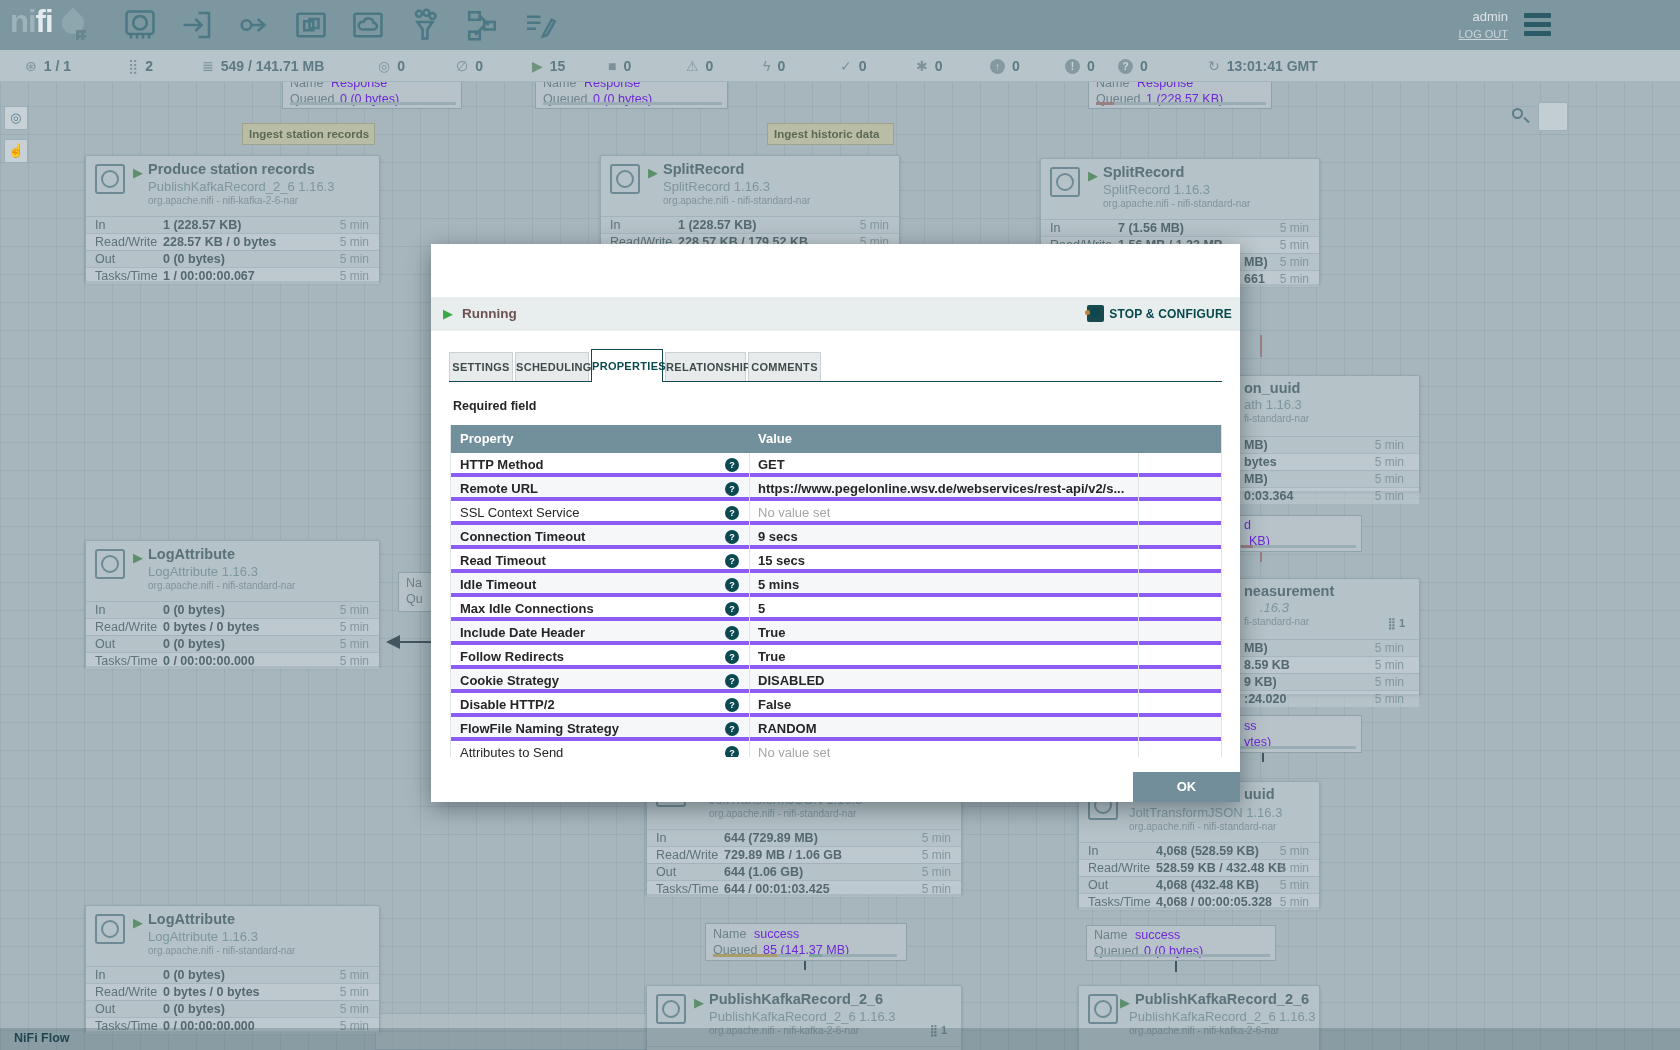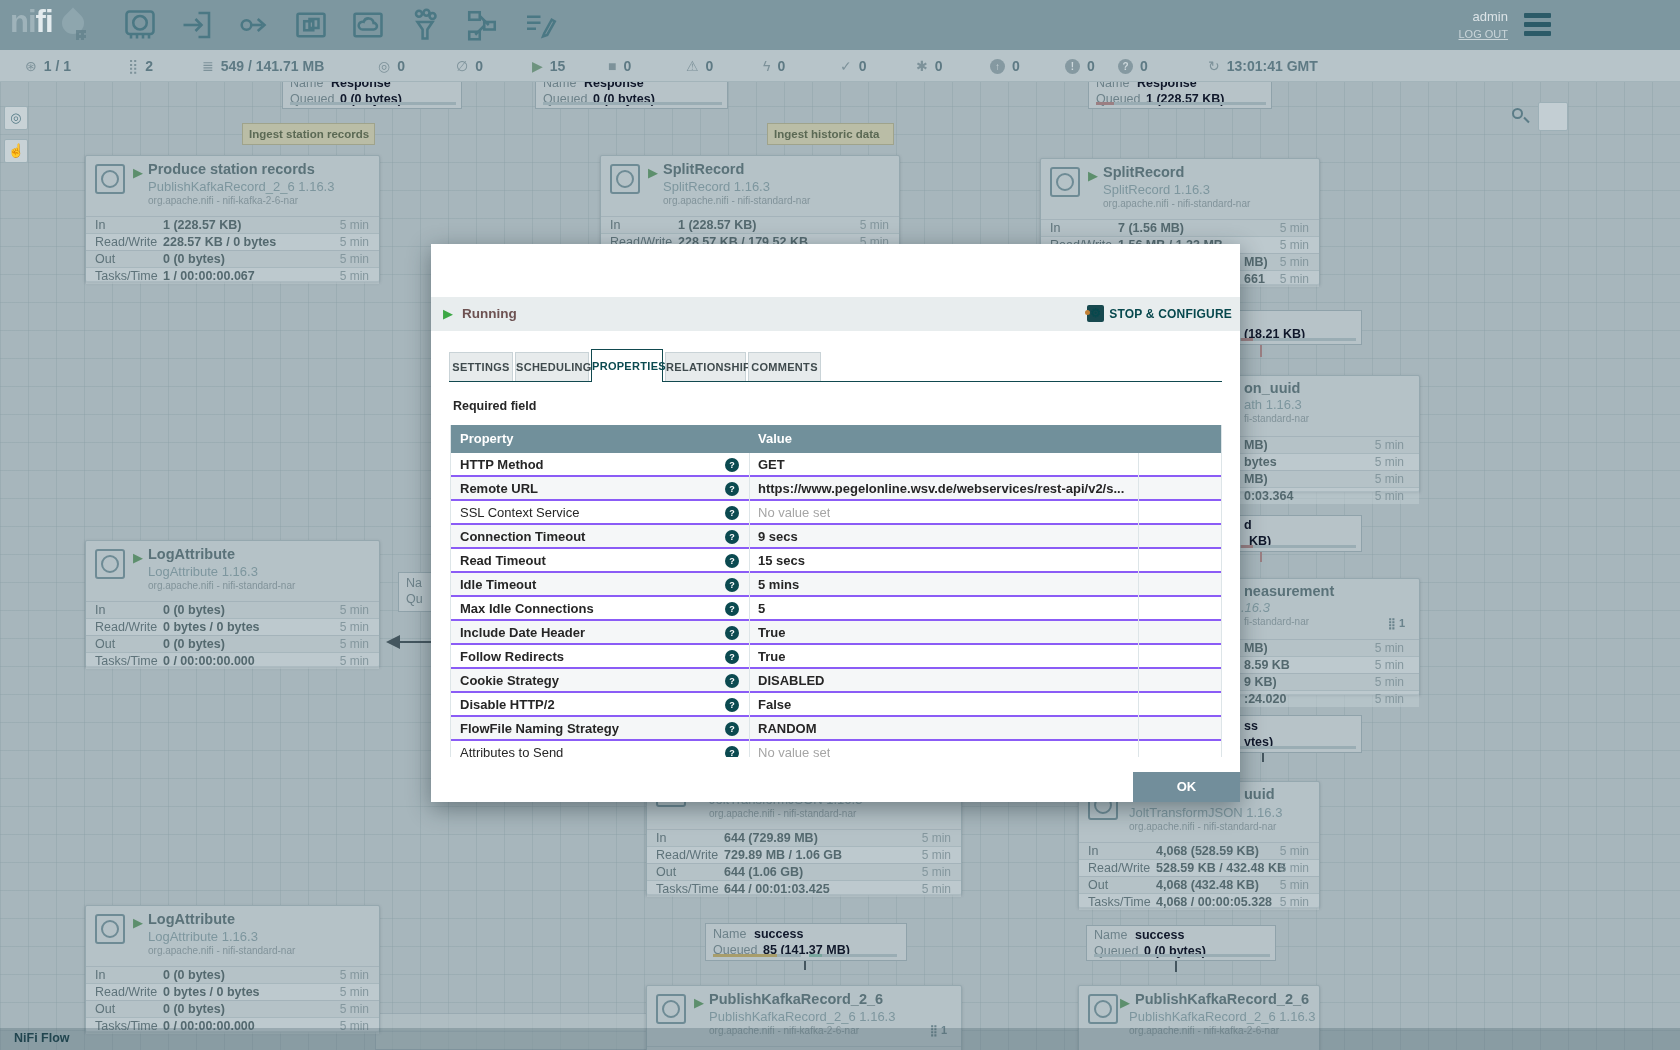--- a/index.html
+++ b/index.html
@@ -59,21 +59,21 @@
   .pv { position:absolute; left:77px; font-weight:bold; color:#54696f; white-space:nowrap; }
   .pm { position:absolute; right:10px; color:#84979e; font-size:12px; }
   .far .pm { right:15px; }
   .tight .ptitle { left:56px; } .tight .prun { left:41px; } .tight .psub, .tight .pnar { left:50px; }
   .fragspan { position:absolute; white-space:nowrap; }
 
   
   .clabel { position:absolute; background:#b7c3c8; border:1px solid #8fa2aa; z-index:2; font-size:12.5px; }
   .crow { position:absolute; left:0; right:0; height:16px; line-height:16px; white-space:nowrap; }
   .ck { position:absolute; left:7px; color:#6d828a; }
-  .cv { font-weight:bold; color:#0f172a; position:absolute; }
+  .cv { font-weight:normal; color:#6d28d9; position:absolute; }
   .cbar { position:absolute; bottom:3px; height:3px; background:#9aadb4; }
   .cfill { position:absolute; top:0; height:3px; }
 
   .ilabel { position:absolute; background:#babda6; border:1px solid #9fa38b; color:#5b6954; font-size:11.5px; font-weight:bold;
             line-height:20px; padding-left:6px; z-index:2; cursor:pointer; }
 
   .bottombar { position:absolute; left:0; top:1028px; width:1680px; height:22px; background:rgba(71,95,105,.30); z-index:4;text-align:center; }
   .crumb { position:absolute; left:14px; top:3px; font-size:12.5px; font-weight:bold; color:#21454f; cursor:pointer; }
 
   
@@ -90,21 +90,21 @@
   .tabswrap { position:absolute; left:18px; right:18px; top:105px; height:33px; }
   .tabline { position:absolute; left:0; right:0; top:32px; height:1px; background:#11494f; z-index:1; }
   .tab { position:absolute; text-align:center; font-size:11px; font-weight:bold; letter-spacing:.3px; cursor:pointer; z-index:1; }
   .tab.inactive { top:3px; height:29px; line-height:29px; background:#e7ebec; border:1px solid #c9d3d7; border-bottom:none; color:#3f4a4d; }
   .tab.active { top:0; height:33px; line-height:32px; background:#fff; border:1px solid #11494f; border-bottom:none; color:#0b4a50; z-index:2; }
   .reqnote { position:absolute; left:22px; top:155px; font-size:12.5px; font-weight:bold; color:#262626; }
   .ptable { position:absolute; left:19px; top:181px; width:772px; height:332px; overflow:hidden; border-left:1px solid #dde5e8; border-right:1px solid #dde5e8; }
   .thead { position:absolute; left:0; top:0; right:0; height:28px; background:#71909b; color:#fff; font-size:13px; font-weight:bold; line-height:28px; }
   .th-prop { position:absolute; left:9px; } .th-val { position:absolute; left:307px; }
   .tbody { position:absolute; left:0; top:28px; right:0; bottom:0; }
-  .tr { position:relative; height:24px; border-bottom:2px solid #8b5cf6; font-size:13px; line-height:23px; background:#fff; }
+  .tr { position:relative; height:24px; border-bottom:4px solid #8b5cf6; font-size:13px; line-height:23px; background:#fff; }
   .tr.odd { background:#f5f7f8; }
   .td-name { position:absolute; left:9px; color:#262626; white-space:nowrap; }
   .td-name.req { font-weight:bold; }
   .help { position:absolute; left:274px; top:5px; width:14px; height:14px; border-radius:50%; background:#0b4a50; color:#fff; font-size:9px; font-weight:bold; line-height:14px; text-align:center; cursor:pointer; }
   .td-val { position:absolute; left:307px; font-weight:bold; color:#262626; white-space:nowrap; max-width:370px; overflow:hidden; }
   .td-val.unset { font-weight:normal; color:#a5a5a5; }
   .vline { position:absolute; top:28px; bottom:0; width:1px; background:#dde5e8; }
   .okbtn { position:absolute; left:702px; top:528px; width:107px; height:30px; background:#728e9b; color:#fff; font-size:13px; font-weight:bold; text-align:center; line-height:30px; cursor:pointer; }
 </style>
 </head>
@@ -175,26 +175,20 @@
         <span class="cv" style="left:48px;">Response</span>
       </div>
     <div class="crow" style="top:17px;">
         <span class="ck">Queued</span>
         <span class="cv" style="left:57px;">1 (228.57 KB)</span>
       </div>
     <div class="cbar" style="left:7px; width:170px;">
         <i class="cfill" style="left:0; width:18px; background:#9b7f83;"></i>
       </div>
   </div>
-  <div class="clabel" style="left:1150px; top:260px; width:212px; height:35px;">
-    <span class="cv fragspan" style="left:93px; top:16px;">(18.21 KB)</span>
-    <div class="cbar" style="left:7px; width:198px;">
-        <i class="cfill" style="left:83px; width:12px; background:#9b7f83;"></i>
-      </div>
-  </div>
   <div class="clabel" style="left:1150px; top:465px; width:212px; height:37px;">
     <span class="cv fragspan" style="left:93px; top:2px;">d</span>
     <span class="cv fragspan" style="left:98px; top:18px;">KB)</span>
     <div class="cbar" style="left:7px; width:198px;">
         <i class="cfill" style="left:83px; width:12px; background:#9b7f83;"></i>
       </div>
   </div>
   <div class="clabel" style="left:1150px; top:665px; width:212px; height:38px;">
     <span class="cv fragspan" style="left:93px; top:3px;">ss</span>
     <span class="cv fragspan" style="left:93px; top:19px;">ytes)</span>
@@ -320,21 +314,21 @@
         <span class="pv" style="left: 148px;">MB)</span>
         <span class="pm">5 min</span>
       </div>
       <div class="prow odd" style="top: 111px;">
         <span class="pv" style="left: 148px;">0:03.364</span>
         <span class="pm">5 min</span>
       </div>
     </div>
   <div class="proc far" style="left:1095px; top:528px; width:325px; height:117px;">
     <span class="fragspan ptitle" style="left:148px; top:4px;">neasurement</span>
-    <span class="fragspan psub" style="left:145px; top:21px;font-style:italic;">.16.3</span>
+    <span class="fragspan psub" style="left:164px; top:21px;font-style:italic;">.16.3</span>
     <span class="fragspan pnar" style="left:148px; top:37px;">fi-standard-nar</span>
     <span class="pbadge">⣿ <span>1</span></span>
   <div class="prow" style="top: 60px;">
         <span class="pv" style="left: 148px;">MB)</span>
         <span class="pm">5 min</span>
       </div>
       <div class="prow odd" style="top: 77px;">
         <span class="pv" style="left: 148px;">8.59 KB</span>
         <span class="pm">5 min</span>
       </div>

